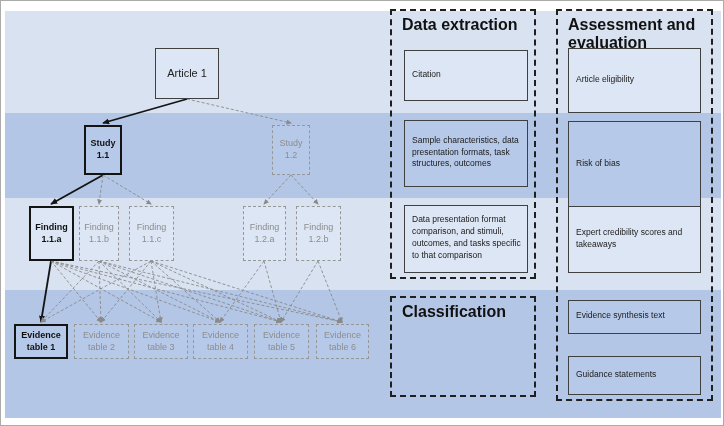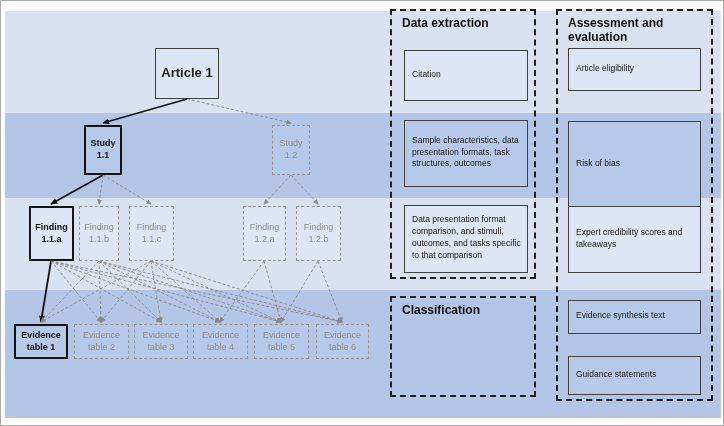--- a/index.html
+++ b/index.html
@@ -12,25 +12,25 @@
   #band2{top:112px;height:85px;}
   #band3{top:197px;height:92px;}
   #band4{top:289px;height:128px;}
   #edge-layer{position:absolute;left:0;top:0;width:722px;height:424px;z-index:2;}
   .edge-emphasis{stroke:#141414;stroke-width:1.8;}
   .edge-muted{stroke:#8a8a8a;stroke-width:0.9;stroke-dasharray:3 2;}
   .node{position:absolute;z-index:3;display:flex;flex-direction:column;align-items:center;justify-content:center;
         text-align:center;font-size:9px;line-height:1.3;box-sizing:border-box;}
   .node-fill-light{background:#dde6f4;}
   .node-fill-dark{background:#b7c9e8;}
-  .node-root{border:1.5px solid #404040;color:#222222;font-weight:bold;font-size:13px;}
+  .node-root{border:1.5px solid #404040;color:#222222;font-weight:normal;font-size:11px;}
   .node-emph{border:2px solid #141414;color:#111111;font-weight:bold;}
   .node-muted{border:1px dashed #979797;color:#8d8d8d;}
   .panel{position:absolute;z-index:3;border:2px dashed #1f1f1f;box-sizing:border-box;background:transparent;}
-  .panel-title{font-weight:bold;font-size:12px;color:#111111;padding:5px 10px 0 10px;}
+  .panel-title{font-weight:bold;font-size:16px;color:#111111;padding:5px 10px 0 10px;}
   .pbox{position:absolute;border:1px solid #404040;box-sizing:border-box;display:flex;align-items:center;
         font-size:8.5px;line-height:1.4;color:#1a1a1a;padding:0 3px 2px 7px;text-align:left;}
 </style>
 </head>
 <body>
 
 <div class="frame">
 
   <div class="band band-light" id="band1"></div>
   <div class="band band-dark" id="band2"></div>
@@ -148,21 +148,21 @@
       <span>Data presentation format comparison, and stimuli, outcomes, and tasks specific to that comparison</span>
     </div>
   </div>
 
   <div class="panel" style="left:389px;top:295px;width:146px;height:101px">
     <div class="panel-title">Classification</div>
   </div>
 
   <div class="panel" style="left:555px;top:8px;width:157px;height:392px">
     <div class="panel-title">Assessment and evaluation</div>
-    <div class="pbox node-fill-light" style="left:10px;top:37px;width:133px;height:43px">
+    <div class="pbox node-fill-light" style="left:10px;top:37px;width:133px;height:65px">
       <span>Article eligibility</span>
     </div>
     <div class="pbox node-fill-dark" style="left:10px;top:110px;width:133px;height:87px">
       <span>Risk of bias</span>
     </div>
     <div class="pbox node-fill-light" style="left:10px;top:195px;width:133px;height:67px">
       <span>Expert credibility scores and takeaways</span>
     </div>
     <div class="pbox node-fill-dark" style="left:10px;top:289px;width:133px;height:34px">
       <span>Evidence synthesis text</span>

